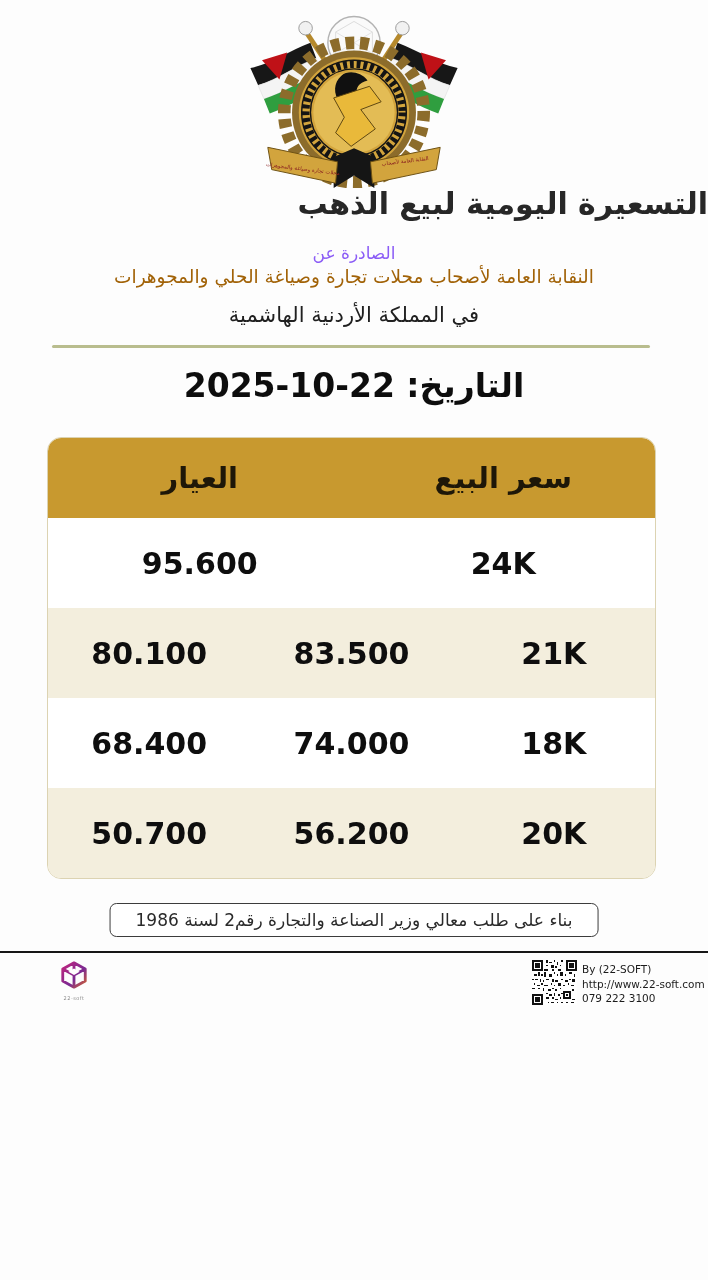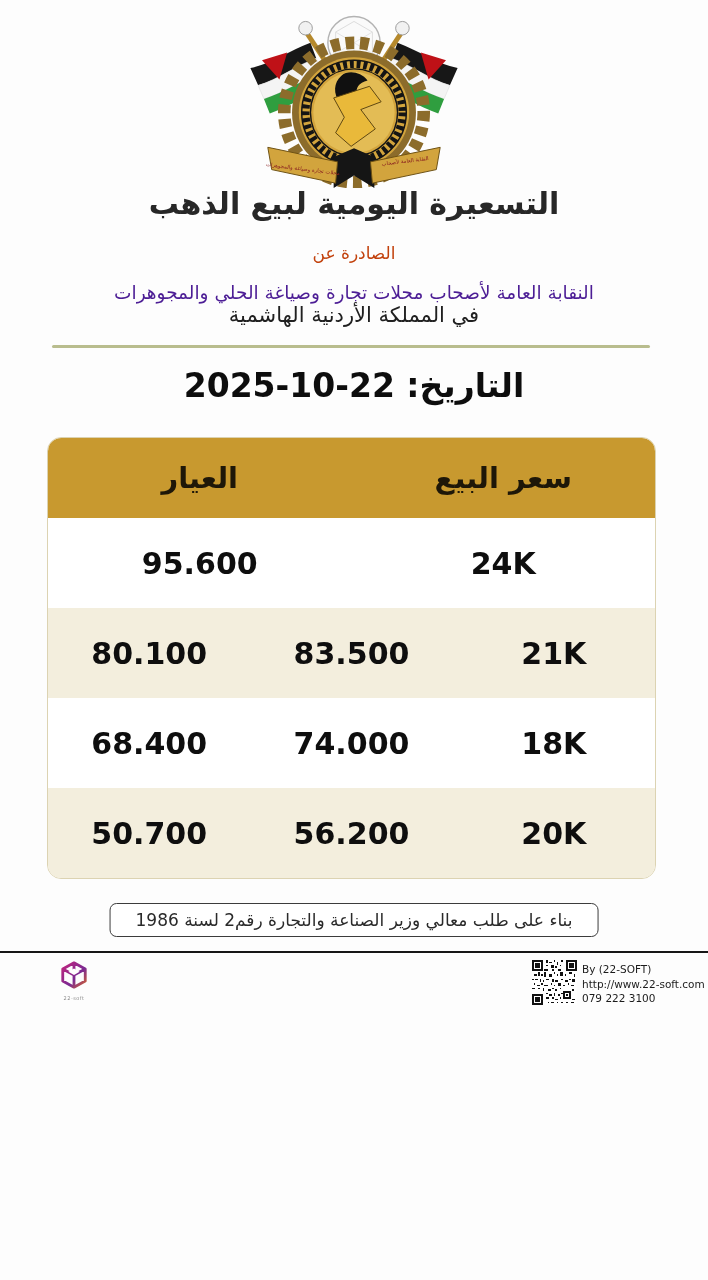--- a/index.html
+++ b/index.html
@@ -15,24 +15,24 @@
   body{
     font-family:"DejaVu Sans", sans-serif;
     background:#fdfdfd;
     color:var(--ink);
     position:relative;
     overflow:hidden;
   }
   .emblem{position:absolute;top:4px;left:50%;transform:translateX(-50%);width:258px;height:184px;}
   .title{
     position:absolute;top:186px;left:0;width:100%;
-    text-align:center;font-size:30px;font-weight:600;color:#272727;letter-spacing:0;
-  }
-  .issued{position:absolute;top:243px;left:0;width:100%;text-align:center;font-size:17px;color:#c2410c;}
-  .issuer{position:absolute;top:266px;left:0;width:100%;text-align:center;font-size:18.5px;color:#4c1d95;white-space:nowrap;margin-top:16px;}
+    text-align:right;font-size:30px;font-weight:600;color:#272727;letter-spacing:0;
+  }
+  .issued{position:absolute;top:243px;left:0;width:100%;text-align:center;font-size:17px;color:#8b5cf6;}
+  .issuer{position:absolute;top:266px;left:0;width:100%;text-align:center;font-size:18.5px;color:#a16207;white-space:nowrap;}
   .country{position:absolute;top:303px;left:0;width:100%;text-align:center;font-size:21px;font-weight:500;color:#202020;}
   .divider{position:absolute;top:345px;left:52px;width:598px;height:2.5px;background:var(--divider-olive);border-radius:2px;}
   .date{position:absolute;top:366px;left:0;width:100%;text-align:center;font-size:33px;font-weight:800;color:#0d0d0d;}
   .price-table{
     position:absolute;top:437px;left:47px;width:609px;
     border:1px solid var(--table-border);border-radius:14px;overflow:hidden;
     background:#ffffff;
   }
   .thead{
     display:flex;flex-direction:row;height:80px;background:var(--header-gold);

